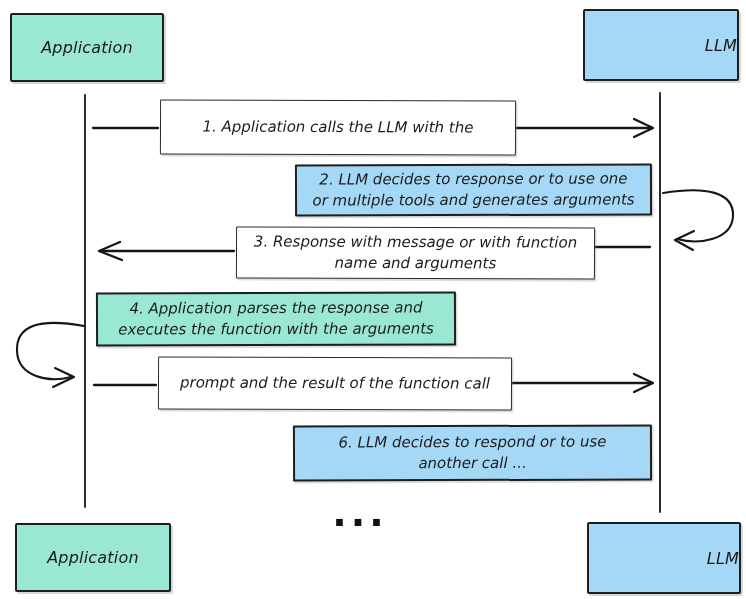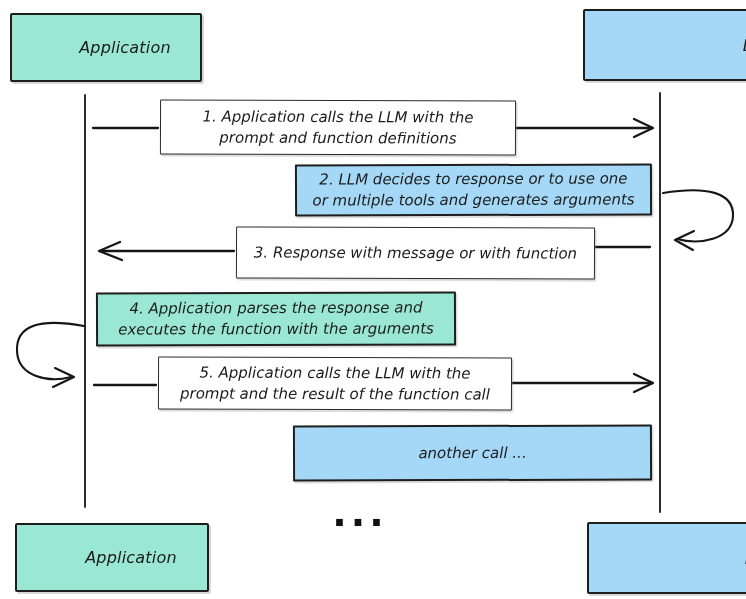--- a/index.html
+++ b/index.html
@@ -34,21 +34,20 @@
   .party {
     position: absolute;
     display: flex;
     align-items: center;
     justify-content: center;
     border: 2.6px solid #1e1e1e;
     border-radius: 2px;
     font-size: 16px;
     letter-spacing: 0.2px;
     box-shadow: 2px 2px 0 rgba(140,140,140,0.35);
-    padding-left: 38px;
   }
   .party.app { background: var(--app_fill, #9ae8d4); }
   .party.llm { background: var(--llm_fill, #a5d8f7); justify-content: flex-end; }
   .msg {
     position: absolute;
     display: flex;
     flex-direction: column;
     justify-content: center;
     align-items: center;
     font-size: 15px;
@@ -123,41 +122,41 @@
   <div class="party app" style="left:15px; top:523px; width:152px; height:65px;">
     <span>Application</span>
   </div>
 
   <div class="party llm" style="left:587px; top:522px; width:150px; height:68px;">
     <span>LLM</span>
   </div>
 
   <div class="msg plain r-pos" style="left:160px; top:100px; width:354px; height:53px;">
     <div class="ln">1. Application calls the LLM with the</div>
-    <div class="ln">prompt and function definitions</div>
   </div>
 
   <div class="msg llm r-neg" style="left:295px; top:164px; width:353px; height:48px;">
     <div class="ln">2. LLM decides to response or to use one</div>
     <div class="ln">or multiple tools and generates arguments</div>
   </div>
 
   <div class="msg plain r-pos" style="left:236px; top:227px; width:357px; height:50px;">
     <div class="ln">3. Response with message or with function</div>
+    <div class="ln">name and arguments</div>
   </div>
 
   <div class="msg app r-neg" style="left:96px; top:292px; width:356px; height:50px;">
     <div class="ln">4. Application parses the response and</div>
     <div class="ln">executes the function with the arguments</div>
   </div>
 
   <div class="msg plain r-pos" style="left:158px; top:357px; width:352px; height:51px;">
-    <div class="ln">5. Application calls the LLM with the</div>
     <div class="ln">prompt and the result of the function call</div>
   </div>
 
   <div class="msg llm r-neg" style="left:293px; top:425px; width:355px; height:52px;">
+    <div class="ln">6. LLM decides to respond or to use</div>
     <div class="ln">another call ...</div>
   </div>
 
   <div class="dots">...</div>
 
 </div>
 
 </body></html>

